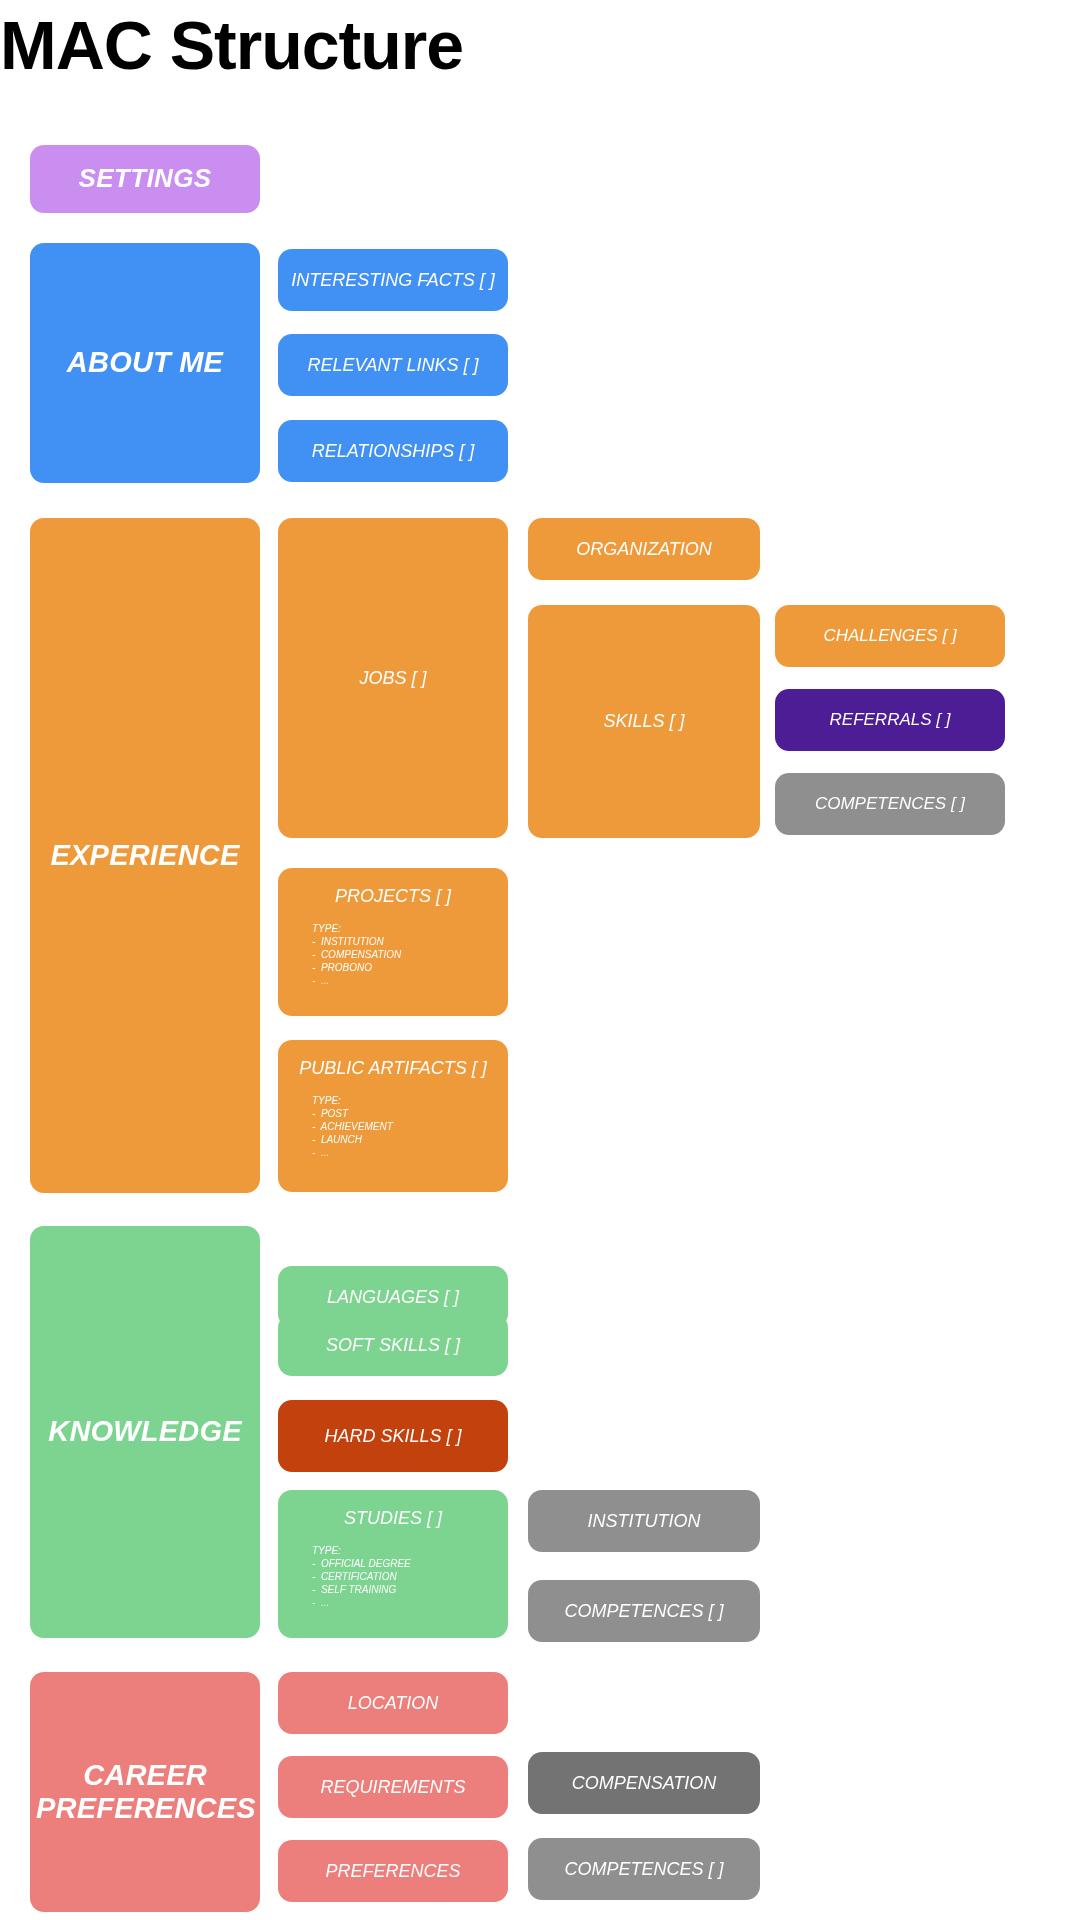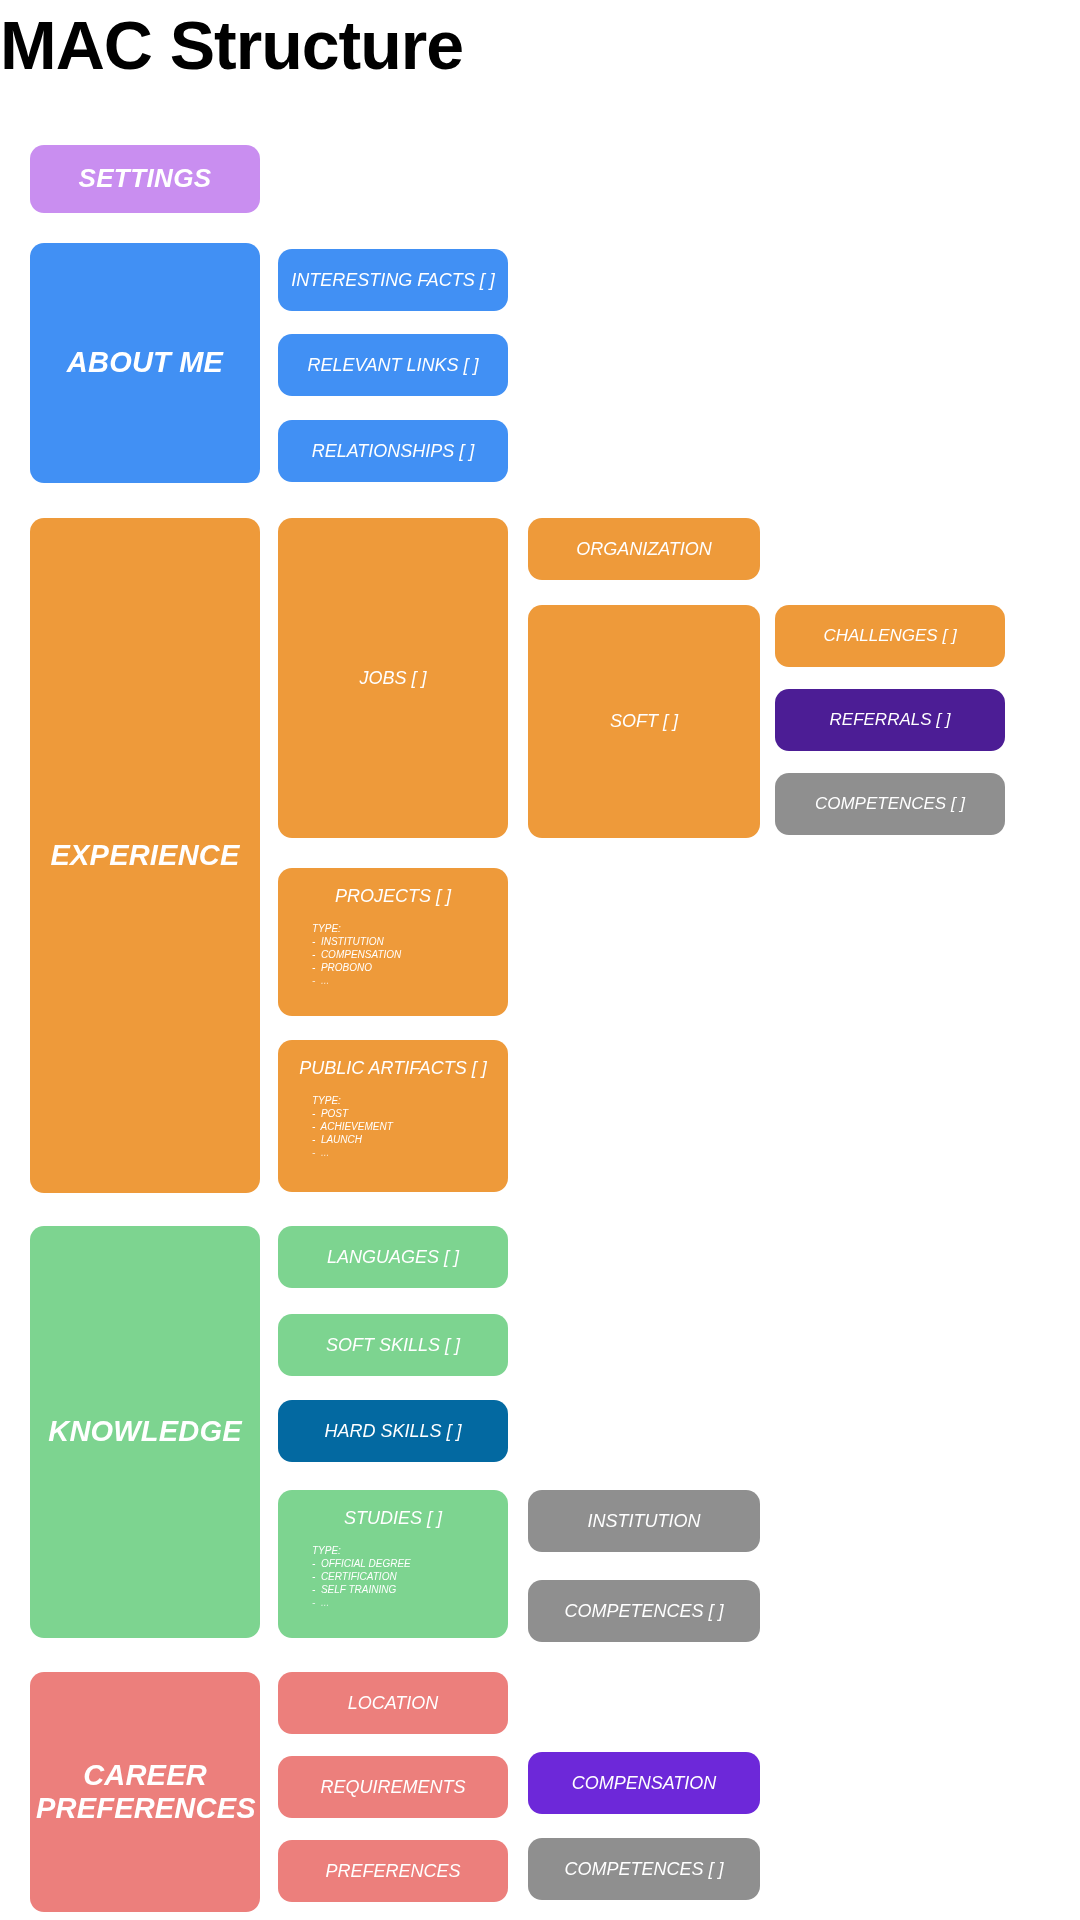--- a/index.html
+++ b/index.html
@@ -134,21 +134,21 @@
 
   <div class="node lvl2" style="left:278px; top:518px; width:230px; height:320px; background:#ee9a3a;">
     <span class="node-label">JOBS [ ]</span>
   </div>
 
   <div class="node lvl2" style="left:528px; top:518px; width:232px; height:62px; background:#ee9a3a;">
     <span class="node-label">ORGANIZATION</span>
   </div>
 
   <div class="node lvl2" style="left:528px; top:605px; width:232px; height:233px; background:#ee9a3a;">
-    <span class="node-label">SOFT [ ]</span>
+    <span class="node-label">SKILLS [ ]</span>
   </div>
 
   <div class="node lvl3" style="left:775px; top:605px; width:230px; height:62px; background:#ee9a3a;">
     <span class="node-label">CHALLENGES [ ]</span>
   </div>
 
   <div class="node lvl3" style="left:775px; top:689px; width:230px; height:62px; background:#4c1d95;">
     <span class="node-label">REFERRALS [ ]</span>
   </div>
 
@@ -175,29 +175,29 @@
       <span class="type-item">-  ACHIEVEMENT</span>
       <span class="type-item">-  LAUNCH</span>
       <span class="type-item muted">-  ...</span>
     </div>
   </div>
 
   <div class="node lvl1" style="left:30px; top:1226px; width:230px; height:412px; background:#7dd490;">
     <span class="node-label">KNOWLEDGE</span>
   </div>
 
-  <div class="node lvl2" style="left:278px; top:1226px; width:230px; height:62px; background:#7dd490;">
+  <div class="node lvl2" style="left:278px; top:1266px; width:230px; height:62px; background:#7dd490;">
     <span class="node-label">LANGUAGES [ ]</span>
   </div>
 
   <div class="node lvl2" style="left:278px; top:1314px; width:230px; height:62px; background:#7dd490;">
     <span class="node-label">SOFT SKILLS [ ]</span>
   </div>
 
-  <div class="node lvl2" style="left:278px; top:1400px; width:230px; height:62px; background:#0369a1;">
+  <div class="node lvl2" style="left:278px; top:1400px; width:230px; height:72px; background:#c2410c;">
     <span class="node-label">HARD SKILLS [ ]</span>
   </div>
 
   <div class="node lvl2 with-types" style="left:278px; top:1490px; width:230px; height:148px; background:#7dd490;">
     <span class="node-label">STUDIES [ ]</span>
     <div class="type-block">
       <span class="type-head">TYPE:</span>
       <span class="type-item">-  OFFICIAL DEGREE</span>
       <span class="type-item">-  CERTIFICATION</span>
       <span class="type-item">-  SELF TRAINING</span>
@@ -223,21 +223,21 @@
   </div>
 
   <div class="node lvl2" style="left:278px; top:1756px; width:230px; height:62px; background:#ec7f7c;">
     <span class="node-label">REQUIREMENTS</span>
   </div>
 
   <div class="node lvl2" style="left:278px; top:1840px; width:230px; height:62px; background:#ec7f7c;">
     <span class="node-label">PREFERENCES</span>
   </div>
 
-  <div class="node lvl2" style="left:528px; top:1752px; width:232px; height:62px; background:#6d28d9;">
+  <div class="node lvl2" style="left:528px; top:1752px; width:232px; height:62px; background:#737373;">
     <span class="node-label">COMPENSATION</span>
   </div>
 
   <div class="node lvl2" style="left:528px; top:1838px; width:232px; height:62px; background:#8f8f8f;">
     <span class="node-label">COMPETENCES [ ]</span>
   </div>
 
 </div>
 
 </body></html>

